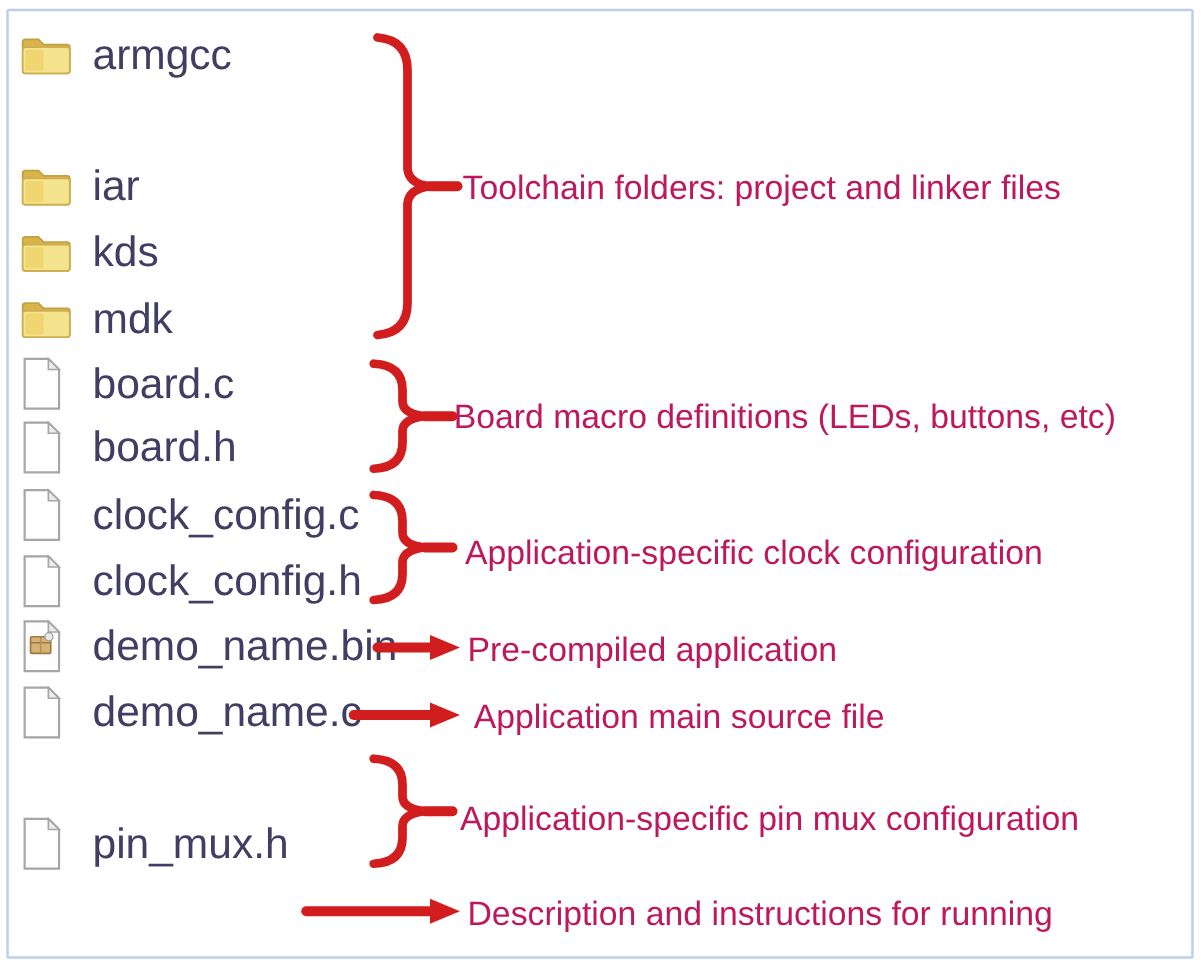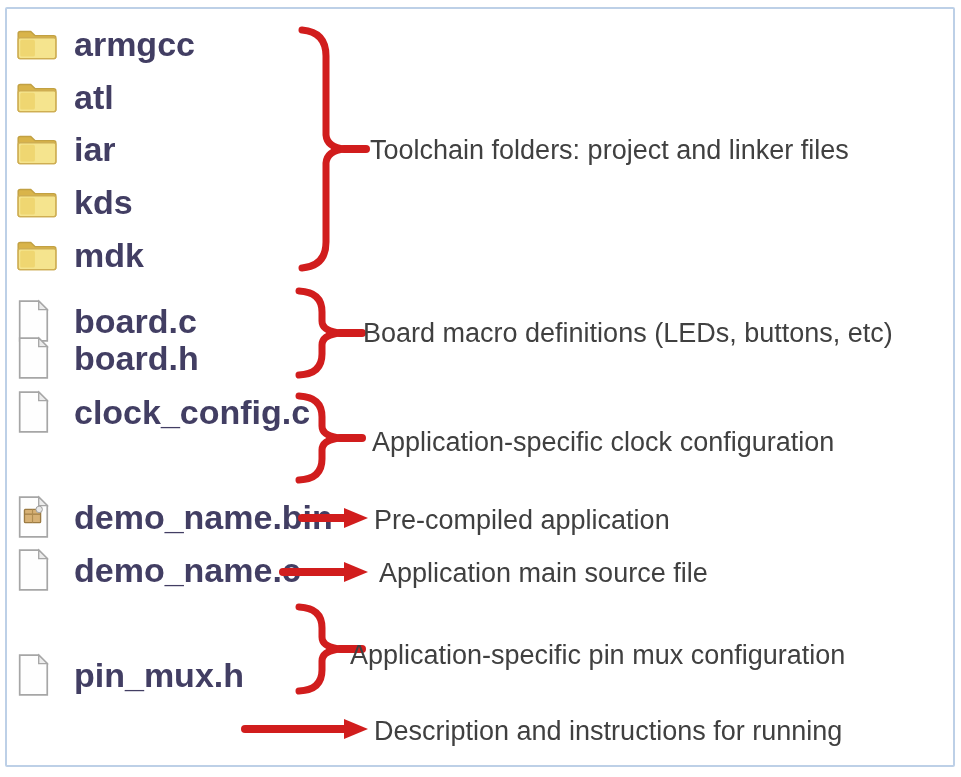--- a/index.html
+++ b/index.html
@@ -24,27 +24,26 @@
   }
   .row .icon{
     width:50px;height:52px;
     display:flex;align-items:center;justify-content:flex-start;
   }
   .row .name{
     margin-left:10px;
     font-size:34px;
     color:#423e63;
     white-space:nowrap;
-    font-weight:bold;
   }
   .desc{
     position:absolute;
     font-size:27px;
     line-height:36px;
-    color:#404040;
+    color:#be185d;
     white-space:nowrap;
   }
   #connector-overlay{
     position:absolute;left:0;top:0;width:961px;height:777px;
     pointer-events:none;
   }
   .brace{
     fill:none;stroke:#d11d1d;stroke-width:7;
     stroke-linecap:round;stroke-linejoin:round;
   }
@@ -62,30 +61,20 @@
   <div class="row" style="top:18px">
     <span class="icon">
       <svg width="46" height="44" viewBox="0 0 44 42">
         <path d="M4 34 V11 Q4 9 6 9 h10 l4 4 h18 q2 0 2 2 v18 q0 2-2 2 H6 q-2 0-2-2 Z" fill="#d9b44a" stroke="#c2a143" stroke-width="1.4"></path>
         <rect x="4" y="15" width="36" height="20" rx="2" fill="#f5e48e" stroke="#cfae52" stroke-width="1.3"></rect>
         <rect x="6" y="17" width="14" height="16" rx="1.5" fill="#efd671"></rect>
       </svg>
     </span>
     <span class="name">armgcc</span>
   </div>
-  <div class="row" style="top:71px">
-    <span class="icon">
-      <svg width="46" height="44" viewBox="0 0 44 42">
-        <path d="M4 34 V11 Q4 9 6 9 h10 l4 4 h18 q2 0 2 2 v18 q0 2-2 2 H6 q-2 0-2-2 Z" fill="#d9b44a" stroke="#c2a143" stroke-width="1.4"></path>
-        <rect x="4" y="15" width="36" height="20" rx="2" fill="#f5e48e" stroke="#cfae52" stroke-width="1.3"></rect>
-        <rect x="6" y="17" width="14" height="16" rx="1.5" fill="#efd671"></rect>
-      </svg>
-    </span>
-    <span class="name">atl</span>
-  </div>
   <div class="row" style="top:123px">
     <span class="icon">
       <svg width="46" height="44" viewBox="0 0 44 42">
         <path d="M4 34 V11 Q4 9 6 9 h10 l4 4 h18 q2 0 2 2 v18 q0 2-2 2 H6 q-2 0-2-2 Z" fill="#d9b44a" stroke="#c2a143" stroke-width="1.4"></path>
         <rect x="4" y="15" width="36" height="20" rx="2" fill="#f5e48e" stroke="#cfae52" stroke-width="1.3"></rect>
         <rect x="6" y="17" width="14" height="16" rx="1.5" fill="#efd671"></rect>
       </svg>
     </span>
     <span class="name">iar</span>
   </div>
@@ -103,21 +92,21 @@
     <span class="icon">
       <svg width="46" height="44" viewBox="0 0 44 42">
         <path d="M4 34 V11 Q4 9 6 9 h10 l4 4 h18 q2 0 2 2 v18 q0 2-2 2 H6 q-2 0-2-2 Z" fill="#d9b44a" stroke="#c2a143" stroke-width="1.4"></path>
         <rect x="4" y="15" width="36" height="20" rx="2" fill="#f5e48e" stroke="#cfae52" stroke-width="1.3"></rect>
         <rect x="6" y="17" width="14" height="16" rx="1.5" fill="#efd671"></rect>
       </svg>
     </span>
     <span class="name">mdk</span>
   </div>
 
-  <div class="row" style="top:295px">
+  <div class="row" style="top:281px">
     <span class="icon">
       <svg width="38" height="46" viewBox="0 0 40 46">
         <path d="M6 2 h20 l9 9 v33 H6 Z" fill="#fefefe" stroke="#a6a6a6" stroke-width="1.8"></path>
         <path d="M26 2 l9 9 h-9 Z" fill="#ececec" stroke="#a6a6a6" stroke-width="1.4"></path>
       </svg>
     </span>
     <span class="name">board.c</span>
   </div>
   <div class="row" style="top:332px">
     <span class="icon">
@@ -129,20 +118,29 @@
     <span class="name">board.h</span>
   </div>
   <div class="row" style="top:386px">
     <span class="icon">
       <svg width="38" height="46" viewBox="0 0 40 46">
         <path d="M6 2 h20 l9 9 v33 H6 Z" fill="#fefefe" stroke="#a6a6a6" stroke-width="1.8"></path>
         <path d="M26 2 l9 9 h-9 Z" fill="#ececec" stroke="#a6a6a6" stroke-width="1.4"></path>
       </svg>
     </span>
     <span class="name">clock_config.c</span>
+  </div>
+  <div class="row" style="top:439px">
+    <span class="icon">
+      <svg width="38" height="46" viewBox="0 0 40 46">
+        <path d="M6 2 h20 l9 9 v33 H6 Z" fill="#fefefe" stroke="#a6a6a6" stroke-width="1.8"></path>
+        <path d="M26 2 l9 9 h-9 Z" fill="#ececec" stroke="#a6a6a6" stroke-width="1.4"></path>
+      </svg>
+    </span>
+    <span class="name">clock_config.h</span>
   </div>
 
   <div class="row" style="top:491px">
     <span class="icon">
       <svg width="38" height="46" viewBox="0 0 40 46">
         <path d="M6 2 h20 l9 9 v33 H6 Z" fill="#fefefe" stroke="#a6a6a6" stroke-width="1.8"></path>
         <path d="M26 2 l9 9 h-9 Z" fill="#ececec" stroke="#a6a6a6" stroke-width="1.4"></path>
         <rect x="11" y="15" width="17" height="14" rx="1" fill="#d7b175" stroke="#9c7b43" stroke-width="1.4"></rect>
         <path d="M11 20 h17" stroke="#9c7b43" stroke-width="1.2"></path>
         <path d="M19.5 15 v14" stroke="#b08d52" stroke-width="1.2"></path>
@@ -208,15 +206,15 @@
       <line class="lead" x1="245" y1="729" x2="346" y2="729"></line>
       <polygon class="ahead" points="368,729 344,719 344,739"></polygon>
     </g>
   </svg>
 
   <div class="desc" style="left:370px;top:132px">Toolchain folders: project and linker files</div>
   <div class="desc" style="left:372px;top:424px">Application-specific clock configuration</div>
   <div class="desc" style="left:363px;top:315px">Board macro definitions (LEDs, buttons, etc)</div>
   <div class="desc" style="left:374px;top:502px">Pre-compiled application</div>
   <div class="desc" style="left:379px;top:555px">Application main source file</div>
-  <div class="desc" style="left:350px;top:637px">Application-specific pin mux configuration</div>
+  <div class="desc" style="left:368px;top:637px">Application-specific pin mux configuration</div>
   <div class="desc" style="left:374px;top:713px">Description and instructions for running</div>
 </div>
 
 </body></html>

